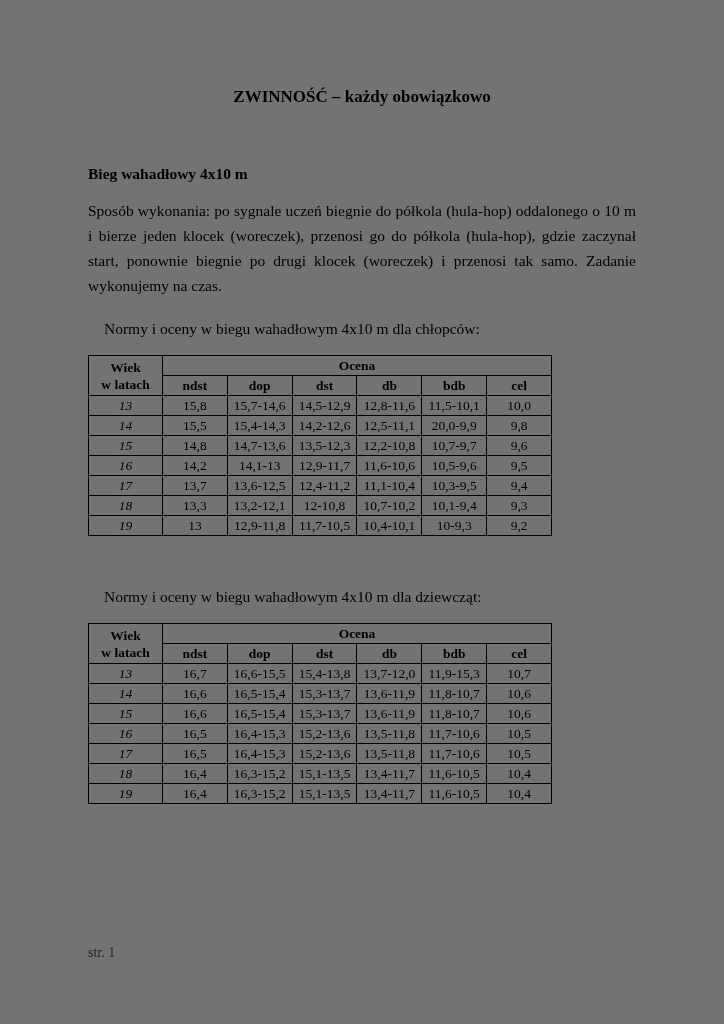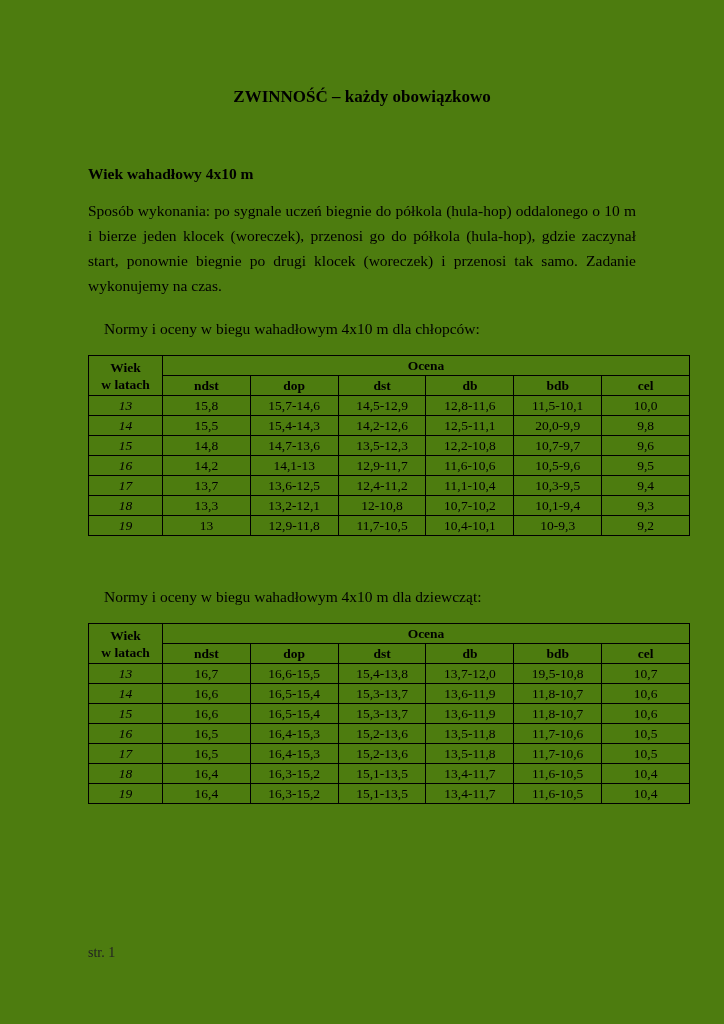--- a/index.html
+++ b/index.html
@@ -4,21 +4,21 @@
 <style>
   html, body {
     margin: 0;
     padding: 0;
     background: #ffffff;
   }
   .page {
     position: relative;
     width: 724px;
     height: 1024px;
-    background: #4d7c0f;
+    background: #737373;
     font-family: "Liberation Serif", serif;
     color: #000000;
     overflow: hidden;
     box-sizing: border-box;
   }
   .content {
     padding: 86px 88px 0 88px;
   }
   .doc-title {
     margin: 0;
@@ -41,21 +41,21 @@
   }
   .table-caption {
     margin: 16px;
     font-size: 15.5px;
     line-height: 20px;
   }
   .caption-boys { margin-top: 21px; }
   .caption-girls { margin-top: 51px; }
   table.norms {
     margin-top: 13px;
-    width: 602px;
+    width: 464px;
     border-collapse: collapse;
     table-layout: fixed;
     font-size: 13.5px;
   }
   table.norms th,
   table.norms td {
     border: 1px solid #000000;
     text-align: center;
     vertical-align: middle;
     padding: 1px 2px;
@@ -82,21 +82,21 @@
   }
 </style>
 </head>
 <body>
 
 <div class="page">
   <div class="content">
 
     <h1 class="doc-title">ZWINNOŚĆ – każdy obowiązkowo</h1>
 
-    <h2 class="section-heading">Wiek wahadłowy 4x10 m</h2>
+    <h2 class="section-heading">Bieg wahadłowy 4x10 m</h2>
 
     <p class="description">Sposób wykonania: po sygnale uczeń biegnie do półkola (hula-hop) oddalonego o 10 m i bierze jeden klocek (woreczek), przenosi go do półkola (hula-hop), gdzie zaczynał start, ponownie biegnie po drugi klocek (woreczek) i przenosi tak samo. Zadanie wykonujemy na czas.</p>
 
     <p class="table-caption caption-boys">Normy i oceny w biegu wahadłowym 4x10 m dla chłopców:</p>
 
     <table class="norms">
         <colgroup>
           <col class="age-col">
           <col>
           <col>
@@ -214,21 +214,21 @@
             <th>cel</th>
           </tr>
         </thead>
         <tbody>
           <tr>
             <td class="age-cell">13</td>
             <td>16,7</td>
             <td>16,6-15,5</td>
             <td>15,4-13,8</td>
             <td>13,7-12,0</td>
-            <td>19,5-10,8</td>
+            <td>11,9-15,3</td>
             <td>10,7</td>
           </tr>
           <tr>
             <td class="age-cell">14</td>
             <td>16,6</td>
             <td>16,5-15,4</td>
             <td>15,3-13,7</td>
             <td>13,6-11,9</td>
             <td>11,8-10,7</td>
             <td>10,6</td>

